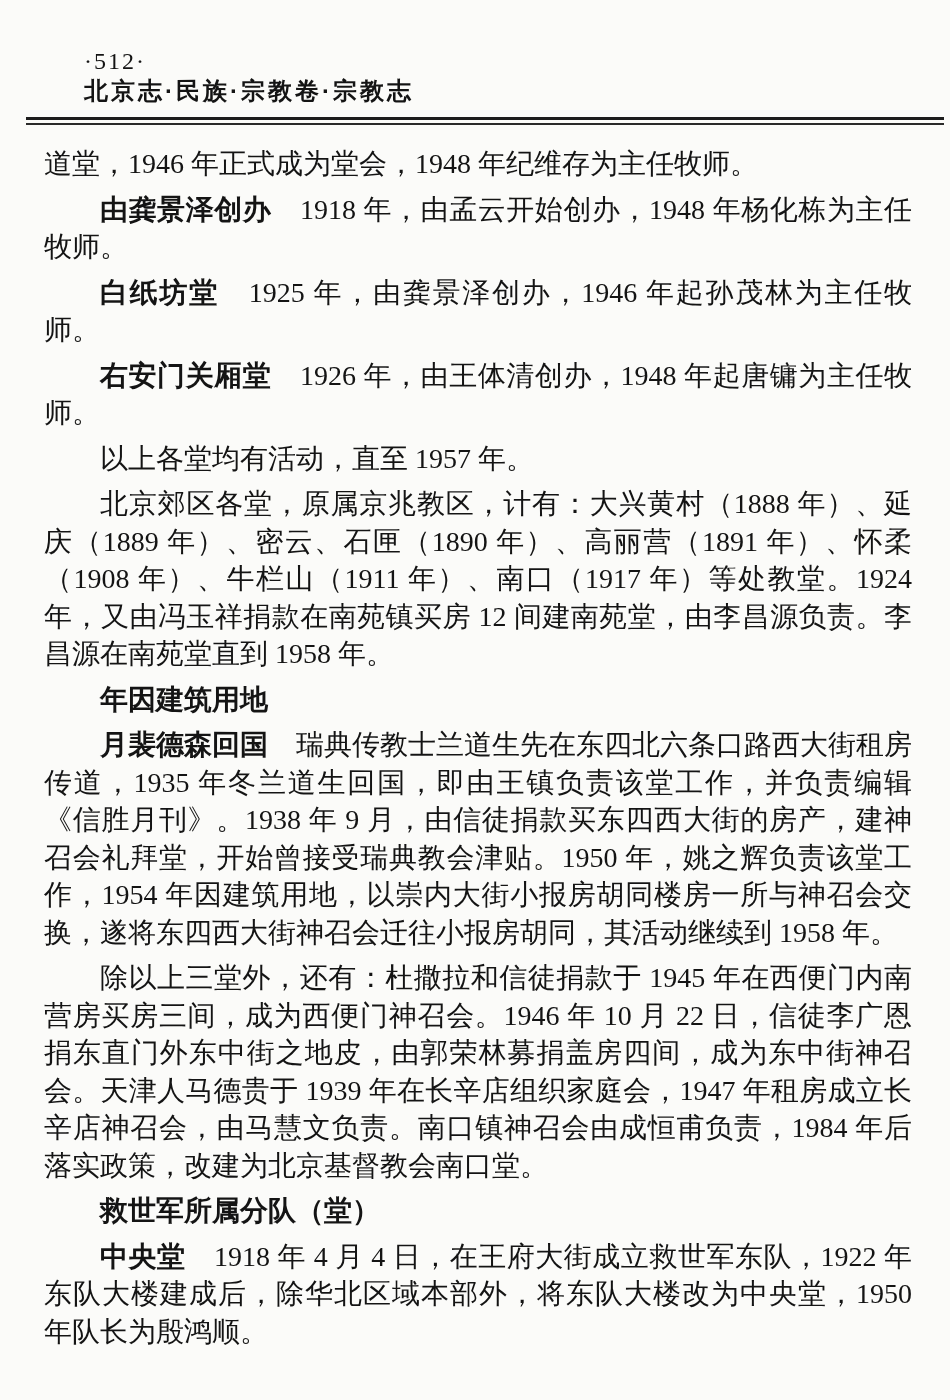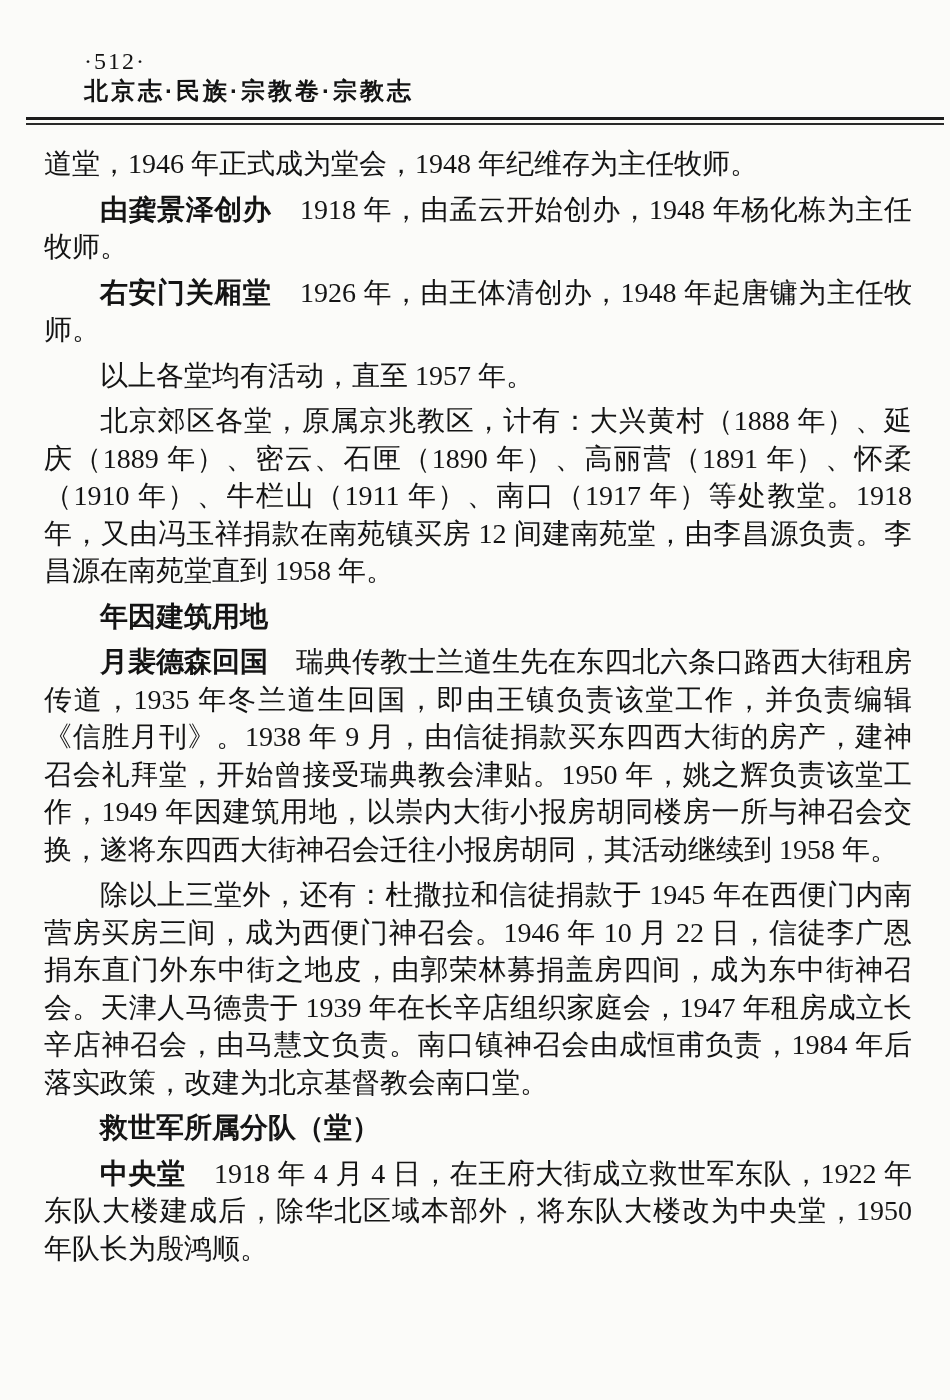--- a/index.html
+++ b/index.html
@@ -55,32 +55,33 @@
   </div>
 
   <div class="rule"></div>
 
   <div class="body">
 
     <p class="para"><span>道堂，1946 年正式成为堂会，1948 年纪维存为主任牧师。</span></p>
 
     <p class="para indent"><b class="lead">由龚景泽创办</b><span>　1918 年，由孟云开始创办，1948 年杨化栋为主任牧师。</span></p>
 
+    <p class="para indent"><b class="lead">白纸坊堂</b><span>　1925 年，由龚景泽创办，1946 年起孙茂林为主任牧师。</span></p>
 
     <p class="para indent"><b class="lead">右安门关厢堂</b><span>　1926 年，由王体清创办，1948 年起唐镛为主任牧师。</span></p>
 
     <p class="para indent"><span>以上各堂均有活动，直至 1957 年。</span></p>
 
-    <p class="para indent"><span>北京郊区各堂，原属京兆教区，计有：大兴黄村（1888 年）、延庆（1889 年）、密云、石匣（1890 年）、高丽营（1891 年）、怀柔（1910 年）、牛栏山（1911 年）、南口（1917 年）等处教堂。1918 年，又由冯玉祥捐款在南苑镇买房 12 间建南苑堂，由李昌源负责。李昌源在南苑堂直到 1958 年。</span></p>
+    <p class="para indent"><span>北京郊区各堂，原属京兆教区，计有：大兴黄村（1888 年）、延庆（1889 年）、密云、石匣（1890 年）、高丽营（1891 年）、怀柔（1908 年）、牛栏山（1911 年）、南口（1917 年）等处教堂。1924 年，又由冯玉祥捐款在南苑镇买房 12 间建南苑堂，由李昌源负责。李昌源在南苑堂直到 1958 年。</span></p>
 
     <p class="para indent"><b class="lead">年因建筑用地</b></p>
 
 
 
-    <p class="para indent"><b class="lead">月裴德森回国</b><span>　瑞典传教士兰道生先在东四北六条口路西大街租房传道，1935 年冬兰道生回国，即由王镇负责该堂工作，并负责编辑《信胜月刊》。1938 年 9 月，由信徒捐款买东四西大街的房产，建神召会礼拜堂，开始曾接受瑞典教会津贴。1950 年，姚之辉负责该堂工作，1949 年因建筑用地，以崇内大街小报房胡同楼房一所与神召会交换，遂将东四西大街神召会迁往小报房胡同，其活动继续到 1958 年。</span></p>
+    <p class="para indent"><b class="lead">月裴德森回国</b><span>　瑞典传教士兰道生先在东四北六条口路西大街租房传道，1935 年冬兰道生回国，即由王镇负责该堂工作，并负责编辑《信胜月刊》。1938 年 9 月，由信徒捐款买东四西大街的房产，建神召会礼拜堂，开始曾接受瑞典教会津贴。1950 年，姚之辉负责该堂工作，1954 年因建筑用地，以崇内大街小报房胡同楼房一所与神召会交换，遂将东四西大街神召会迁往小报房胡同，其活动继续到 1958 年。</span></p>
 
     <p class="para indent"><span>除以上三堂外，还有：杜撒拉和信徒捐款于 1945 年在西便门内南营房买房三间，成为西便门神召会。1946 年 10 月 22 日，信徒李广恩捐东直门外东中街之地皮，由郭荣林募捐盖房四间，成为东中街神召会。天津人马德贵于 1939 年在长辛店组织家庭会，1947 年租房成立长辛店神召会，由马慧文负责。南口镇神召会由成恒甫负责，1984 年后落实政策，改建为北京基督教会南口堂。</span></p>
 
     <p class="para indent"><b class="lead">救世军所属分队（堂）</b></p>
 
     <p class="para indent"><b class="lead">中央堂</b><span>　1918 年 4 月 4 日，在王府大街成立救世军东队，1922 年东队大楼建成后，除华北区域本部外，将东队大楼改为中央堂，1950 年队长为殷鸿顺。</span></p>
 
   </div>
 </div>
 

